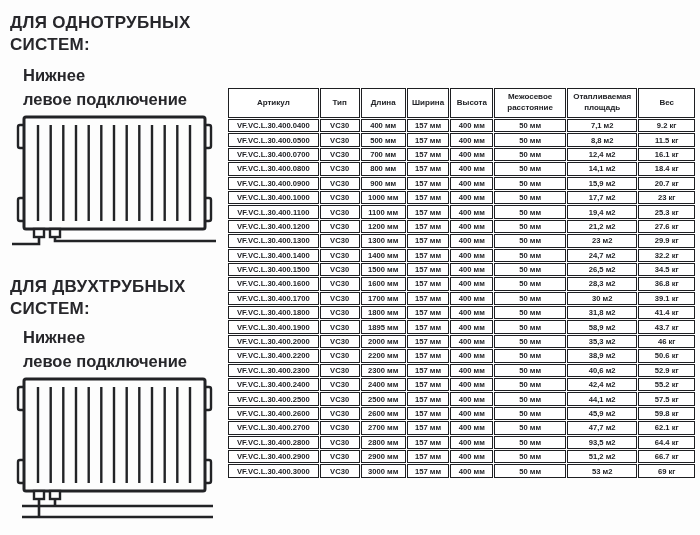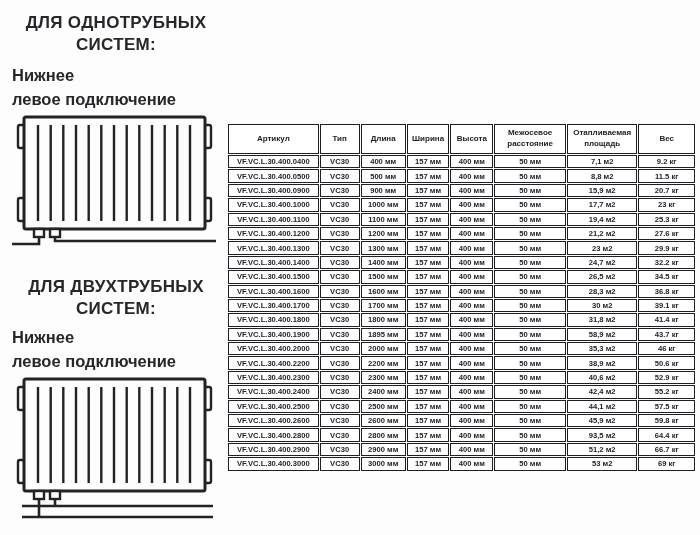--- a/index.html
+++ b/index.html
@@ -8,33 +8,33 @@
     background:#fdfdfd;
     font-family:"Liberation Sans", sans-serif;
     color:#28282c;
     position:relative;
     overflow:hidden;
   }
   .left-panel { position:absolute; left:10px; top:0; width:212px; height:535px; }
   .section-title {
     position:absolute; left:0; width:212px;
     font-weight:bold; font-size:17px; line-height:1.32;
-    text-align:center; letter-spacing:.3px; color:#27272b;
+    letter-spacing:.3px; color:#27272b;
   }
   .section-sub {
-    position:absolute; left:2px; width:210px;
+    position:absolute; left:13px; width:210px;
     font-weight:bold; font-size:16.5px; line-height:1.45;
     text-align:left; color:#27272b;
   }
   .diagram { position:absolute; left:2px; }
   .diagram svg { display:block; }
   .rad-stroke { stroke:#222326; fill:none; }
   .rad-fill { fill:#fdfdfd; stroke:#222326; }
 
-  .table-panel { position:absolute; left:227px; top:87px; width:469px;margin-top:36px; }
+  .table-panel { position:absolute; left:227px; top:87px; width:469px; }
   table.spec {
     border-collapse:separate; border-spacing:1.5px;
     width:100%; table-layout:fixed;
   }
   table.spec th, table.spec td {
     border:1px solid #1e1f22;
     background:#ffffff;
     text-align:center; vertical-align:middle;
     font-weight:bold; color:#222327;
     overflow:hidden; white-space:nowrap;
@@ -179,20 +179,40 @@
           <td>VF.VC.L.30.400.0500</td>
           <td>VC30</td>
           <td>500 мм</td>
           <td>157 мм</td>
           <td>400 мм</td>
           <td>50 мм</td>
           <td>8,8 м2</td>
           <td>11.5 кг</td>
         </tr>
         <tr>
+          <td>VF.VC.L.30.400.0700</td>
+          <td>VC30</td>
+          <td>700 мм</td>
+          <td>157 мм</td>
+          <td>400 мм</td>
+          <td>50 мм</td>
+          <td>12,4 м2</td>
+          <td>16.1 кг</td>
+        </tr>
+        <tr>
+          <td>VF.VC.L.30.400.0800</td>
+          <td>VC30</td>
+          <td>800 мм</td>
+          <td>157 мм</td>
+          <td>400 мм</td>
+          <td>50 мм</td>
+          <td>14,1 м2</td>
+          <td>18.4 кг</td>
+        </tr>
+        <tr>
           <td>VF.VC.L.30.400.0900</td>
           <td>VC30</td>
           <td>900 мм</td>
           <td>157 мм</td>
           <td>400 мм</td>
           <td>50 мм</td>
           <td>15,9 м2</td>
           <td>20.7 кг</td>
         </tr>
         <tr>
@@ -347,20 +367,30 @@
         </tr>
         <tr>
           <td>VF.VC.L.30.400.2600</td>
           <td>VC30</td>
           <td>2600 мм</td>
           <td>157 мм</td>
           <td>400 мм</td>
           <td>50 мм</td>
           <td>45,9 м2</td>
           <td>59.8 кг</td>
+        </tr>
+        <tr>
+          <td>VF.VC.L.30.400.2700</td>
+          <td>VC30</td>
+          <td>2700 мм</td>
+          <td>157 мм</td>
+          <td>400 мм</td>
+          <td>50 мм</td>
+          <td>47,7 м2</td>
+          <td>62.1 кг</td>
         </tr>
         <tr>
           <td>VF.VC.L.30.400.2800</td>
           <td>VC30</td>
           <td>2800 мм</td>
           <td>157 мм</td>
           <td>400 мм</td>
           <td>50 мм</td>
           <td>93,5 м2</td>
           <td>64.4 кг</td>

